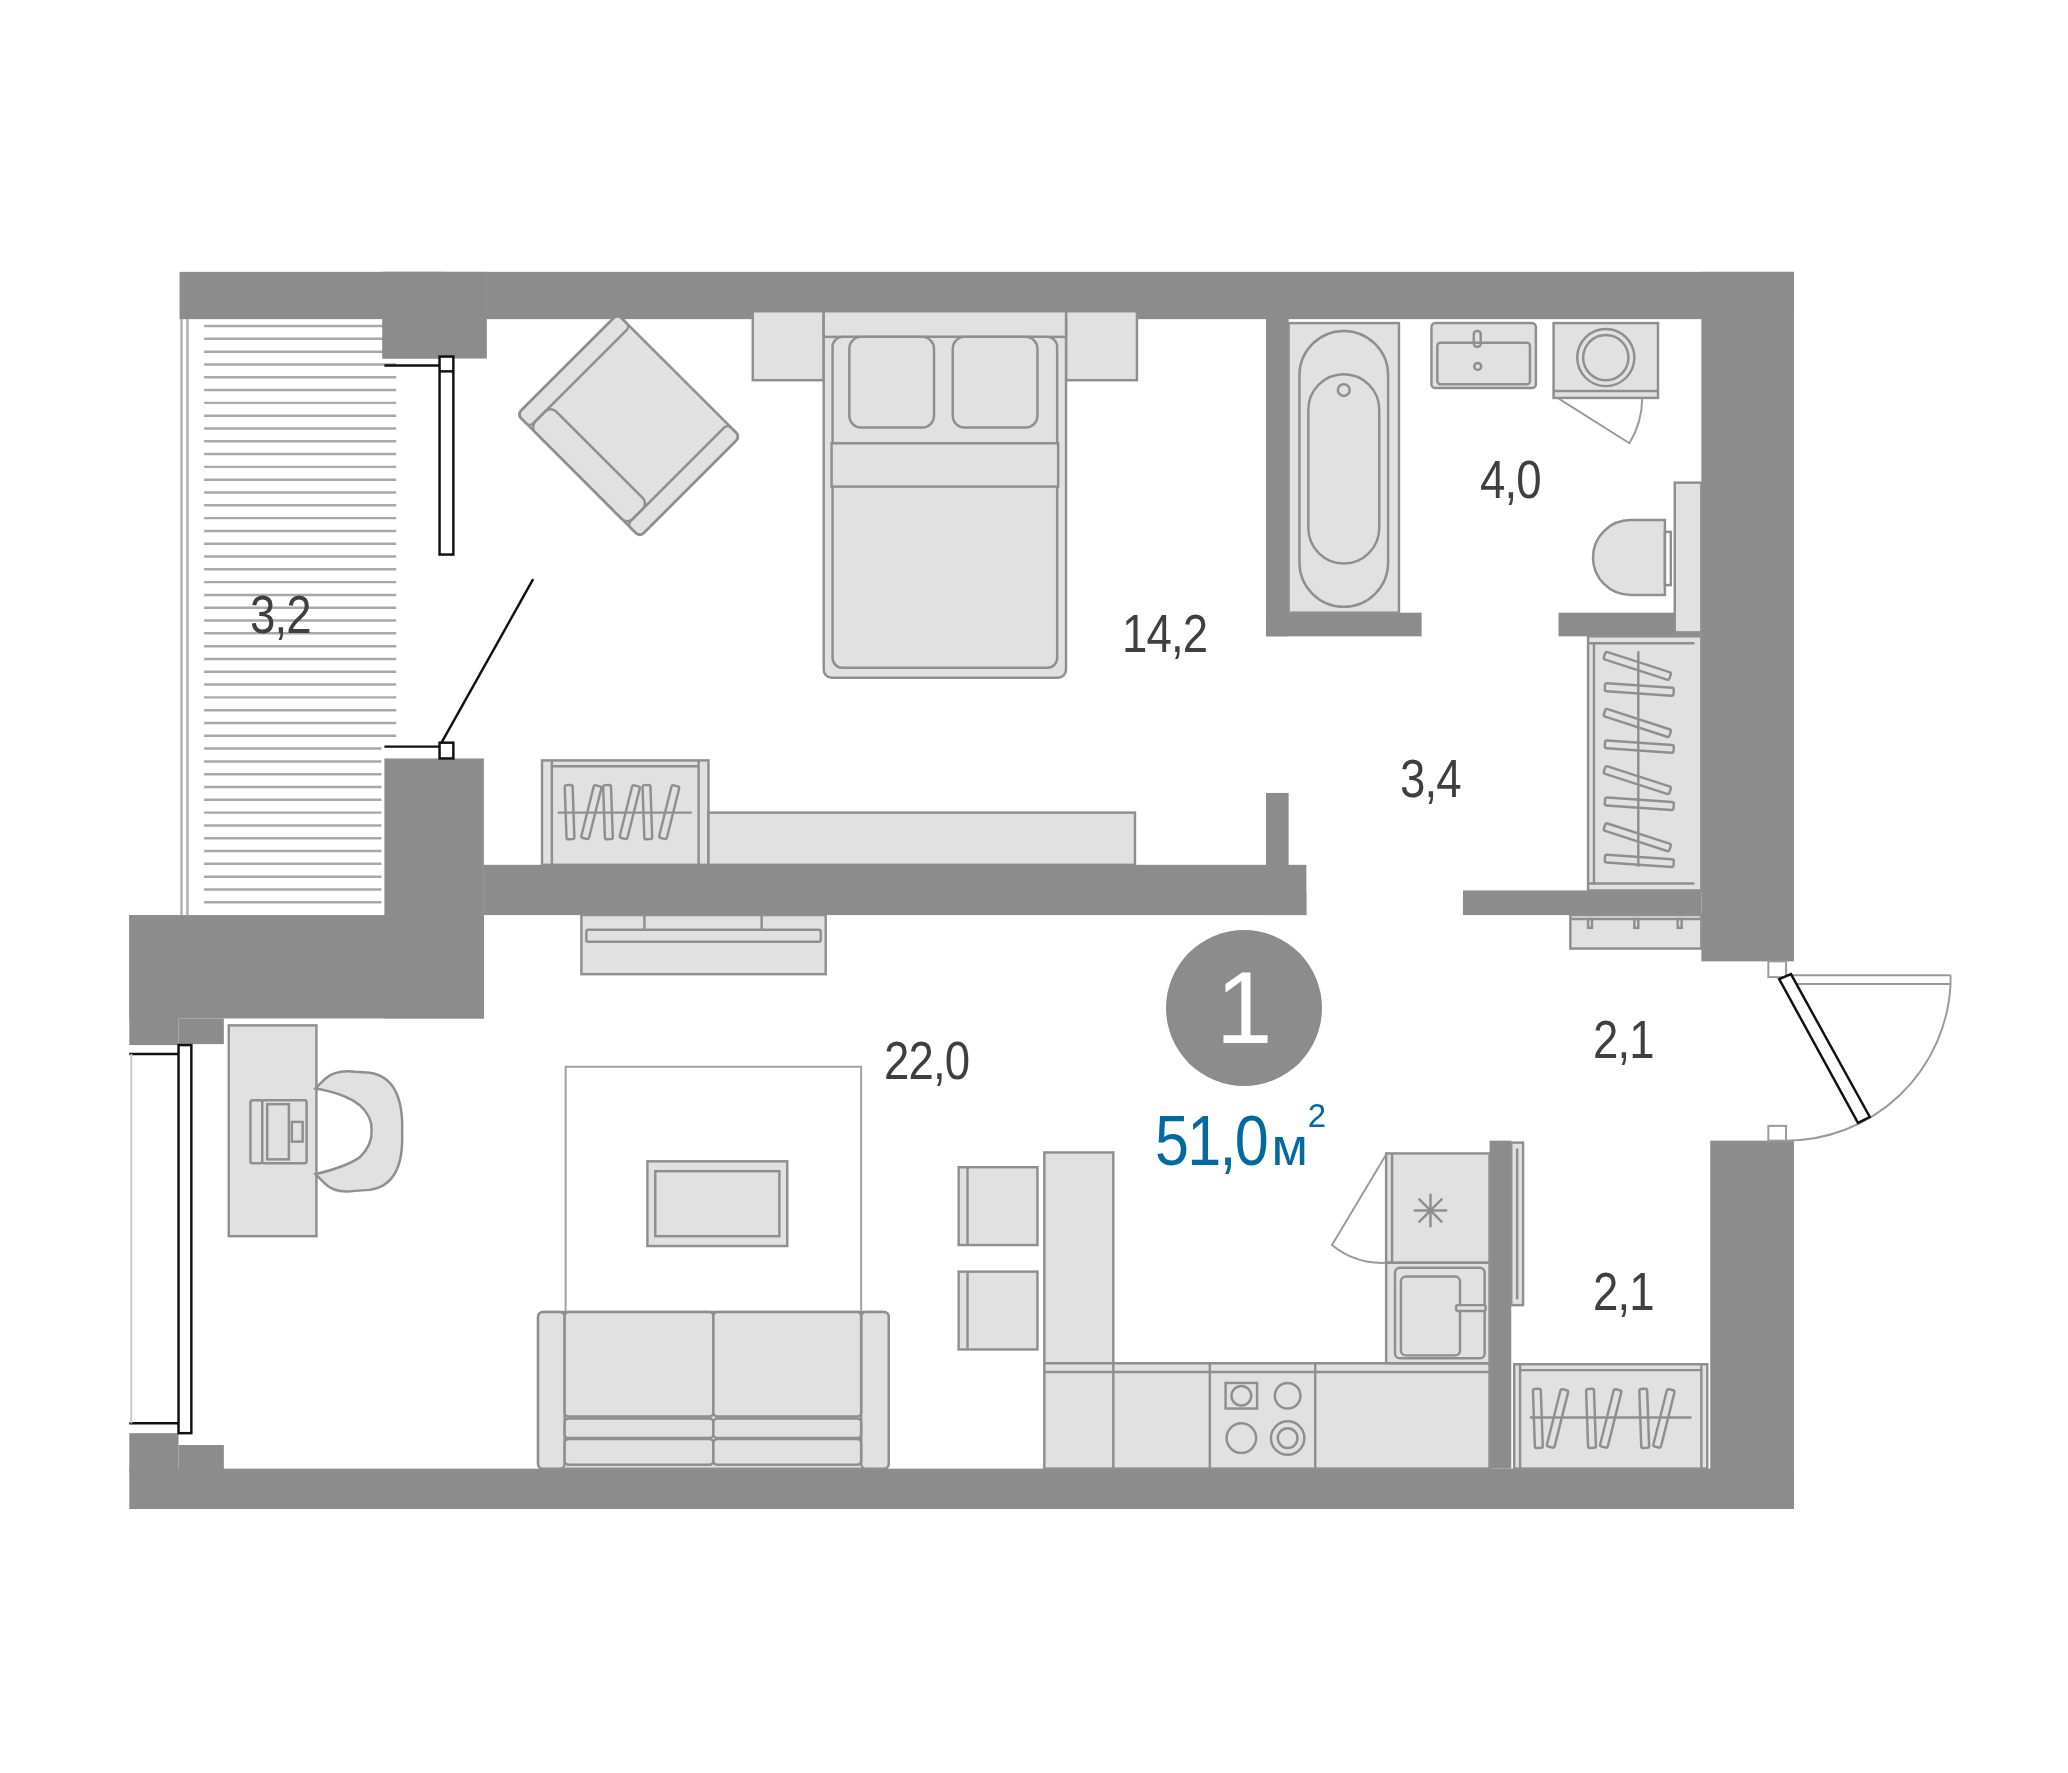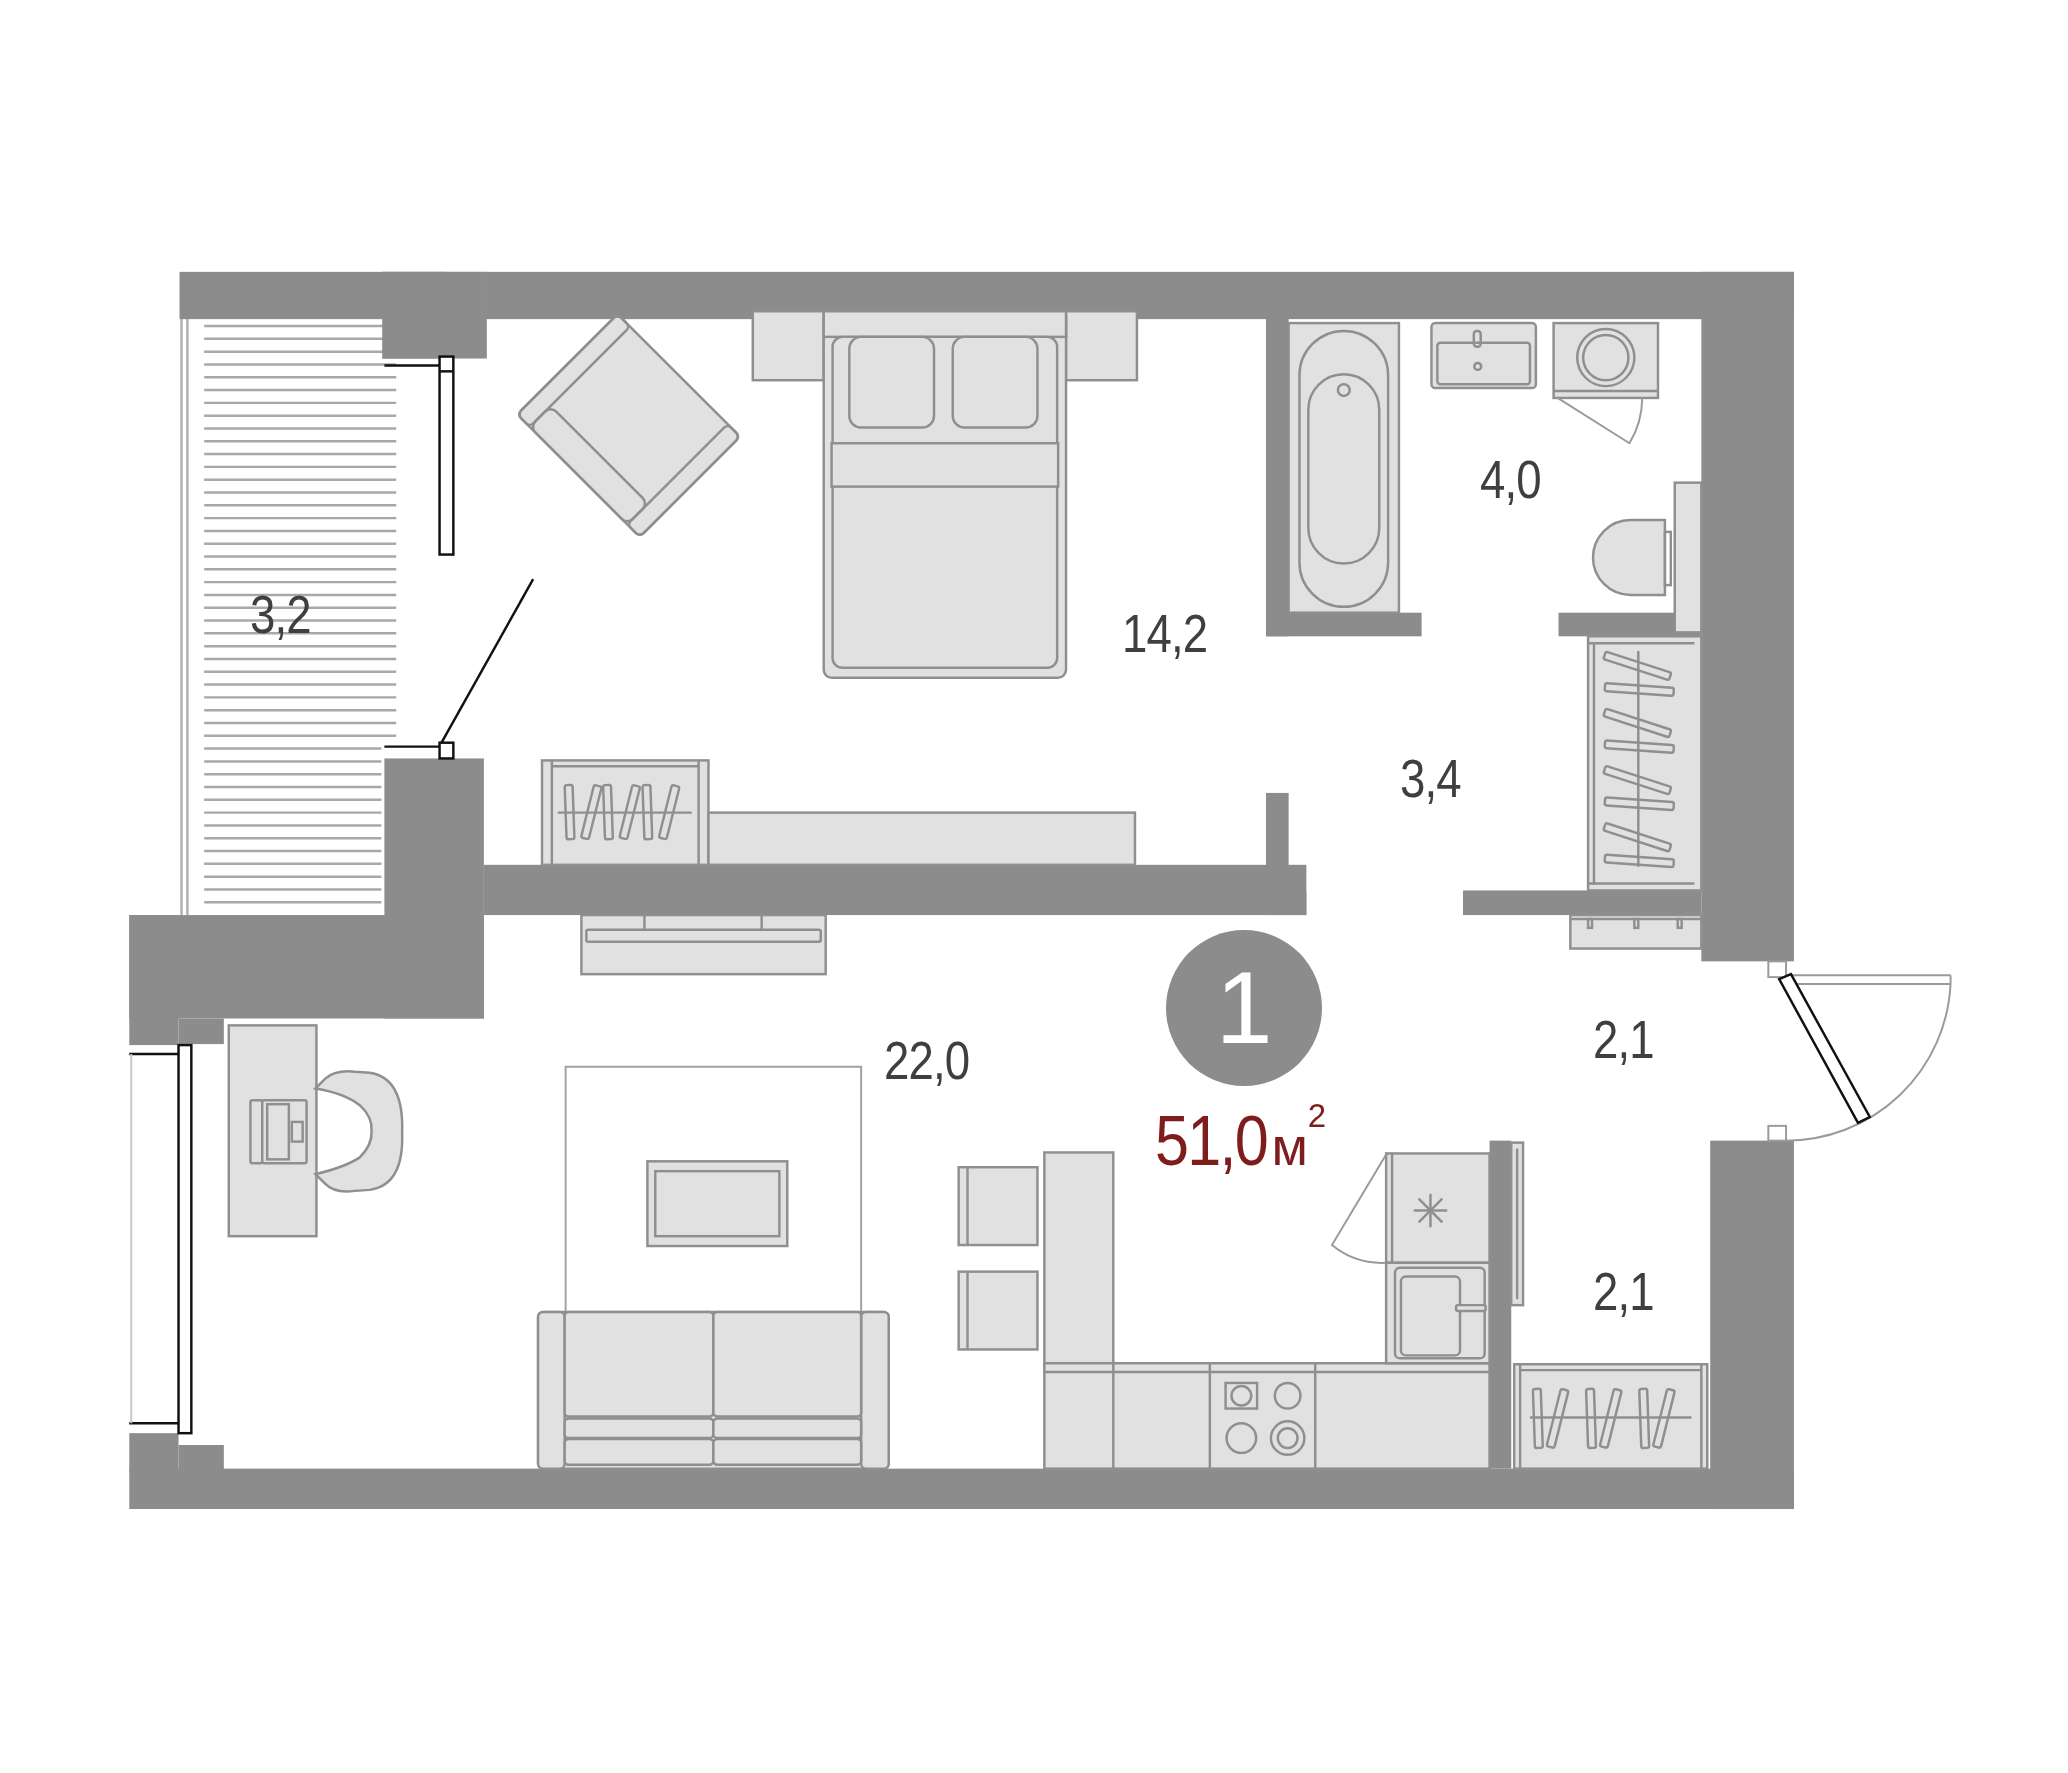--- a/index.html
+++ b/index.html
@@ -10,21 +10,21 @@
   .furn-line { fill:none; stroke:#8f8f8f; stroke-width:2.5; }
   .rug { fill:none; stroke:#a0a0a0; stroke-width:2; }
   .bal-line { stroke:#a8a8a8; stroke-width:2.5; }
   .win { fill:#ffffff; stroke:#111111; stroke-width:2.5; }
   .door-leaf { fill:#ffffff; stroke:#111111; stroke-width:2.5; }
   .swing { fill:none; stroke:#9a9a9a; stroke-width:2; }
   .black-line { stroke:#111111; stroke-width:2.5; fill:none; }
   .room-label { position:absolute; font-family:"Liberation Sans", sans-serif; font-size:53px; color:#3f3f3f; line-height:1; letter-spacing:-1px; transform:scaleX(0.86); transform-origin:left top; white-space:nowrap; }
   .badge { position:absolute; left:1166px; top:930px; width:156px; height:156px; border-radius:50%; background:#8c8c8c; display:flex; align-items:center; justify-content:center; }
   .badge span { font-family:"Liberation Sans", sans-serif; font-size:102px; color:#ffffff; line-height:1; font-weight:300; }
-  .total { position:absolute; left:1155px; top:1105px; white-space:nowrap; line-height:1; color:#7f1d1d; font-family:"Liberation Sans", sans-serif; }
+  .total { position:absolute; left:1155px; top:1105px; white-space:nowrap; line-height:1; color:#0369a1; font-family:"Liberation Sans", sans-serif; }
   .total .num { font-size:71px; letter-spacing:-2px; display:inline-block; transform:scaleX(0.86); transform-origin:left bottom; }
   .total .unit { font-size:53px; margin-left:-13.8px; }
   .total .sup { font-size:33px; vertical-align:top; position:relative; top:-5.9px; }
 </style>
 </head>
 <body>
 
 <svg id="plan" viewBox="0 0 2100 1800" xmlns="http://www.w3.org/2000/svg">
 
   <g>

